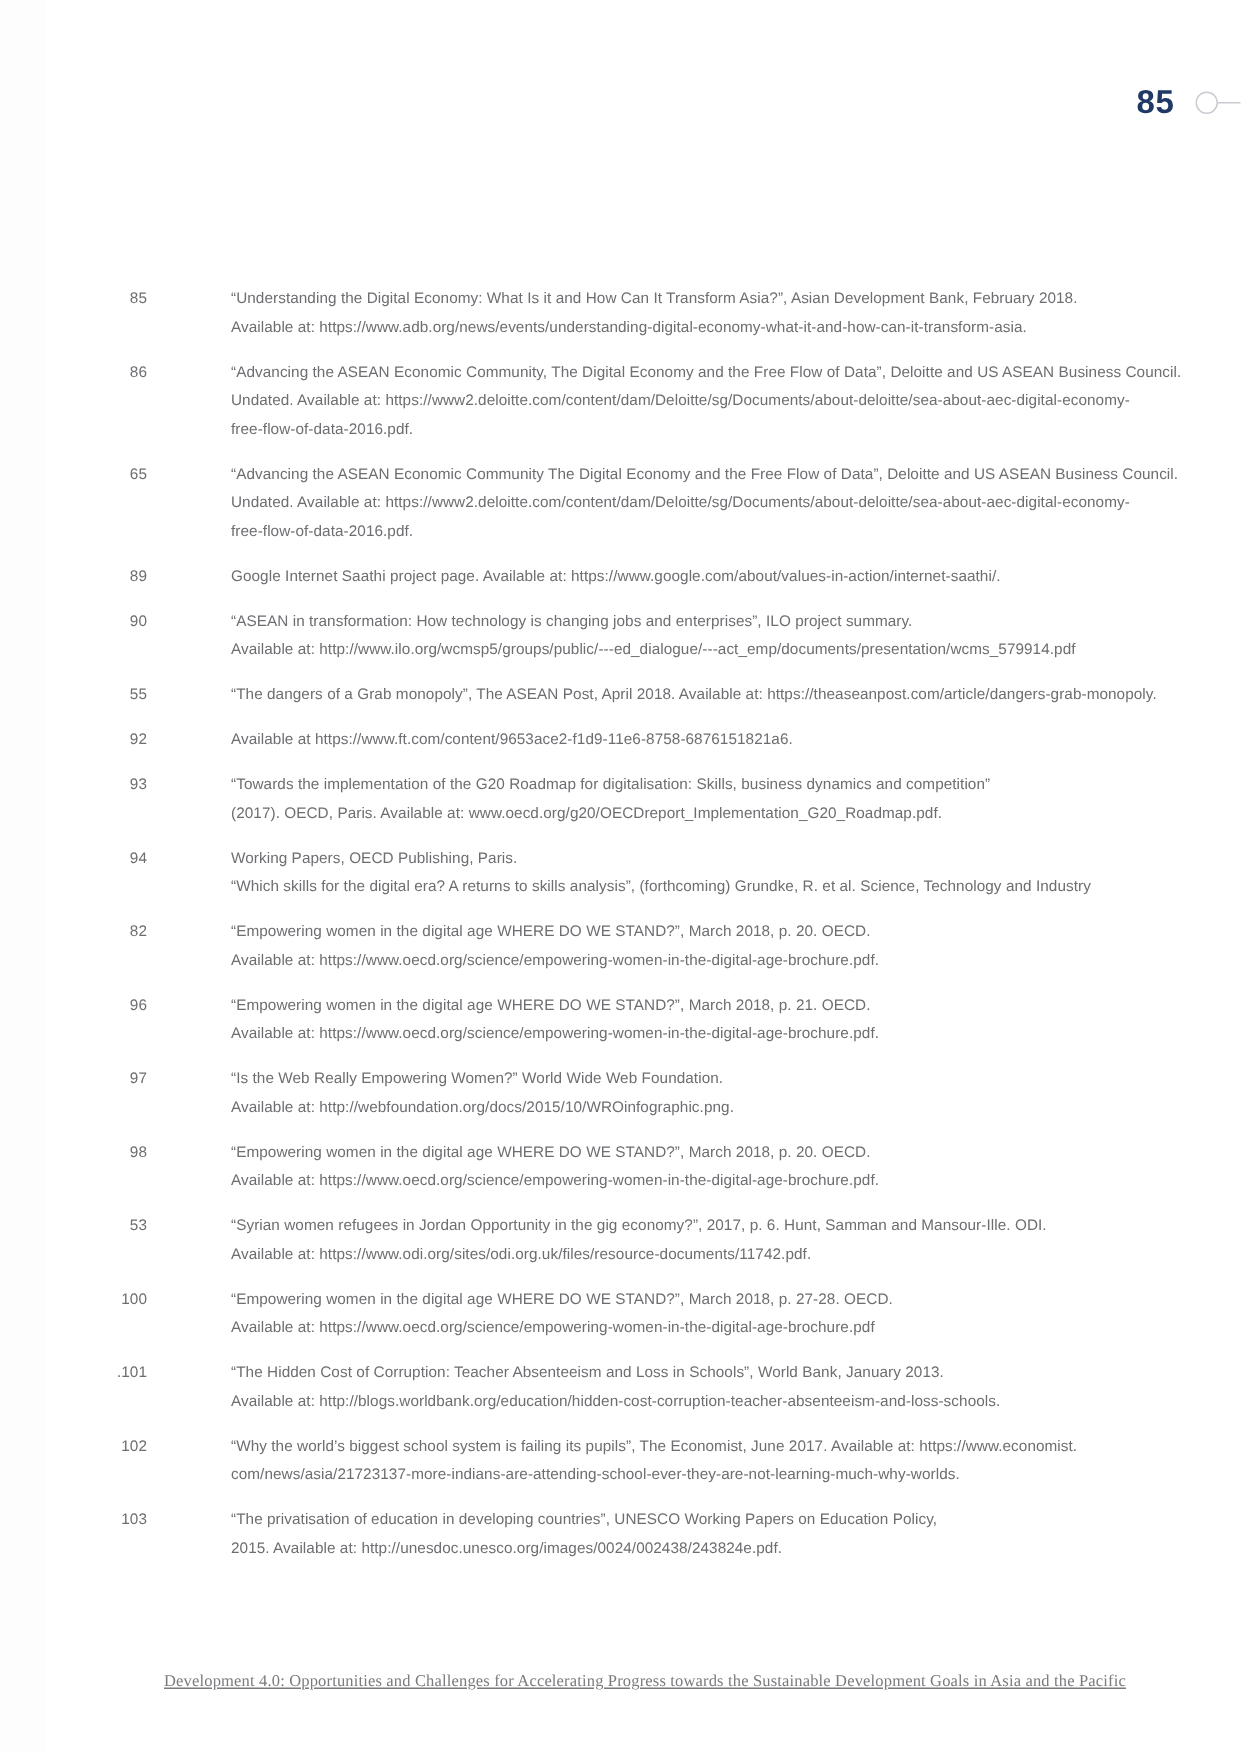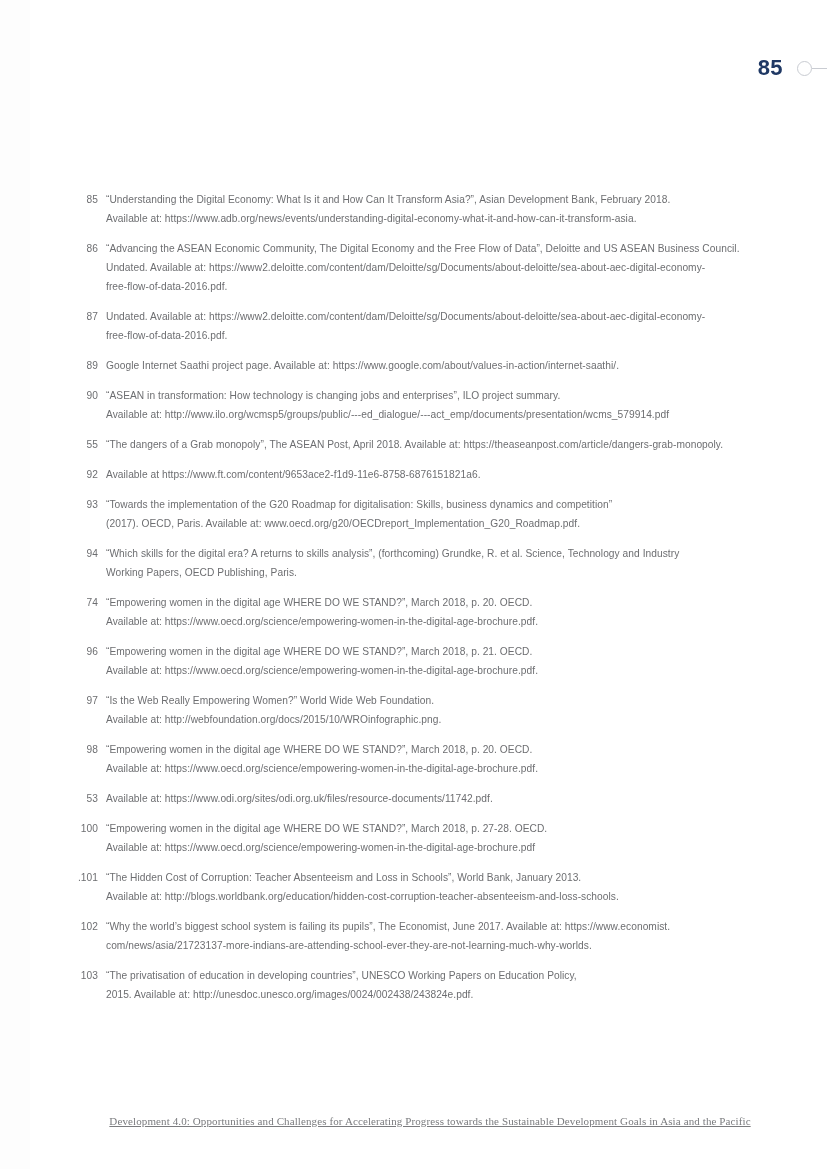--- a/index.html
+++ b/index.html
@@ -90,20 +90,21 @@
   }
 
   .ref-body {
     flex: 1 1 auto;
     min-width: 0;
   }
 
   .ref-line {
     display: block;
     white-space: nowrap;
+    margin-left: 48px;
   }
 
   
   .page-footer {
     position: absolute;
     left: 0;
     right: 0;
     top: 1115px;
     text-align: center;
     font-family: "Liberation Serif", serif;
@@ -136,22 +137,23 @@
       </div>
       <div class="ref-item">
         <span class="ref-num">86</span>
         <span class="ref-body">
           <span class="ref-line">“Advancing the ASEAN Economic Community, The Digital Economy and the Free Flow of Data”, Deloitte and US ASEAN Business Council.</span>
           <span class="ref-line">Undated. Available at: https://www2.deloitte.com/content/dam/Deloitte/sg/Documents/about-deloitte/sea-about-aec-digital-economy-</span>
           <span class="ref-line">free-flow-of-data-2016.pdf.</span>
         </span>
       </div>
       <div class="ref-item">
-        <span class="ref-num">87</span>
-        <span class="ref-body">
+        <span class="ref-num">65</span>
+        <span class="ref-body">
+          <span class="ref-line">“Advancing the ASEAN Economic Community The Digital Economy and the Free Flow of Data”, Deloitte and US ASEAN Business Council.</span>
           <span class="ref-line">Undated. Available at: https://www2.deloitte.com/content/dam/Deloitte/sg/Documents/about-deloitte/sea-about-aec-digital-economy-</span>
           <span class="ref-line">free-flow-of-data-2016.pdf.</span>
         </span>
       </div>
       <div class="ref-item">
         <span class="ref-num">89</span>
         <span class="ref-body">
           <span class="ref-line">Google Internet Saathi project page. Available at: https://www.google.com/about/values-in-action/internet-saathi/.</span>
         </span>
       </div>
@@ -177,26 +179,26 @@
       <div class="ref-item">
         <span class="ref-num">93</span>
         <span class="ref-body">
           <span class="ref-line">“Towards the implementation of the G20 Roadmap for digitalisation: Skills, business dynamics and competition”</span>
           <span class="ref-line">(2017). OECD, Paris. Available at: www.oecd.org/g20/OECDreport_Implementation_G20_Roadmap.pdf.</span>
         </span>
       </div>
       <div class="ref-item">
         <span class="ref-num">94</span>
         <span class="ref-body">
+          <span class="ref-line">Working Papers, OECD Publishing, Paris.</span>
           <span class="ref-line">“Which skills for the digital era? A returns to skills analysis”, (forthcoming) Grundke, R. et al. Science, Technology and Industry</span>
-          <span class="ref-line">Working Papers, OECD Publishing, Paris.</span>
-        </span>
-      </div>
-      <div class="ref-item">
-        <span class="ref-num">74</span>
+        </span>
+      </div>
+      <div class="ref-item">
+        <span class="ref-num">82</span>
         <span class="ref-body">
           <span class="ref-line">“Empowering women in the digital age WHERE DO WE STAND?”, March 2018, p. 20. OECD.</span>
           <span class="ref-line">Available at: https://www.oecd.org/science/empowering-women-in-the-digital-age-brochure.pdf.</span>
         </span>
       </div>
       <div class="ref-item">
         <span class="ref-num">96</span>
         <span class="ref-body">
           <span class="ref-line">“Empowering women in the digital age WHERE DO WE STAND?”, March 2018, p. 21. OECD.</span>
           <span class="ref-line">Available at: https://www.oecd.org/science/empowering-women-in-the-digital-age-brochure.pdf.</span>
@@ -212,20 +214,21 @@
       <div class="ref-item">
         <span class="ref-num">98</span>
         <span class="ref-body">
           <span class="ref-line">“Empowering women in the digital age WHERE DO WE STAND?”, March 2018, p. 20. OECD.</span>
           <span class="ref-line">Available at: https://www.oecd.org/science/empowering-women-in-the-digital-age-brochure.pdf.</span>
         </span>
       </div>
       <div class="ref-item">
         <span class="ref-num">53</span>
         <span class="ref-body">
+          <span class="ref-line">“Syrian women refugees in Jordan Opportunity in the gig economy?”, 2017, p. 6. Hunt, Samman and Mansour-Ille. ODI.</span>
           <span class="ref-line">Available at: https://www.odi.org/sites/odi.org.uk/files/resource-documents/11742.pdf.</span>
         </span>
       </div>
       <div class="ref-item">
         <span class="ref-num">100</span>
         <span class="ref-body">
           <span class="ref-line">“Empowering women in the digital age WHERE DO WE STAND?”, March 2018, p. 27-28. OECD.</span>
           <span class="ref-line">Available at: https://www.oecd.org/science/empowering-women-in-the-digital-age-brochure.pdf</span>
         </span>
       </div>

